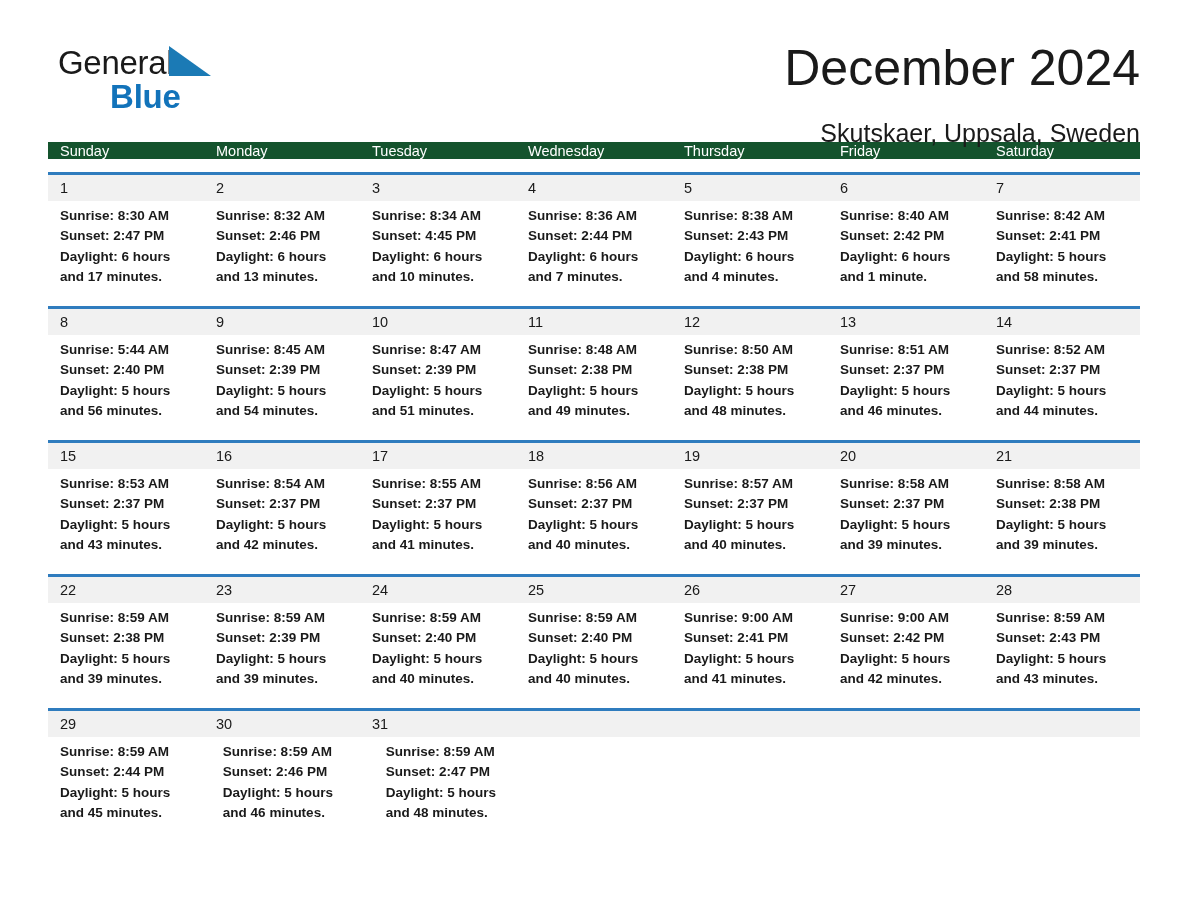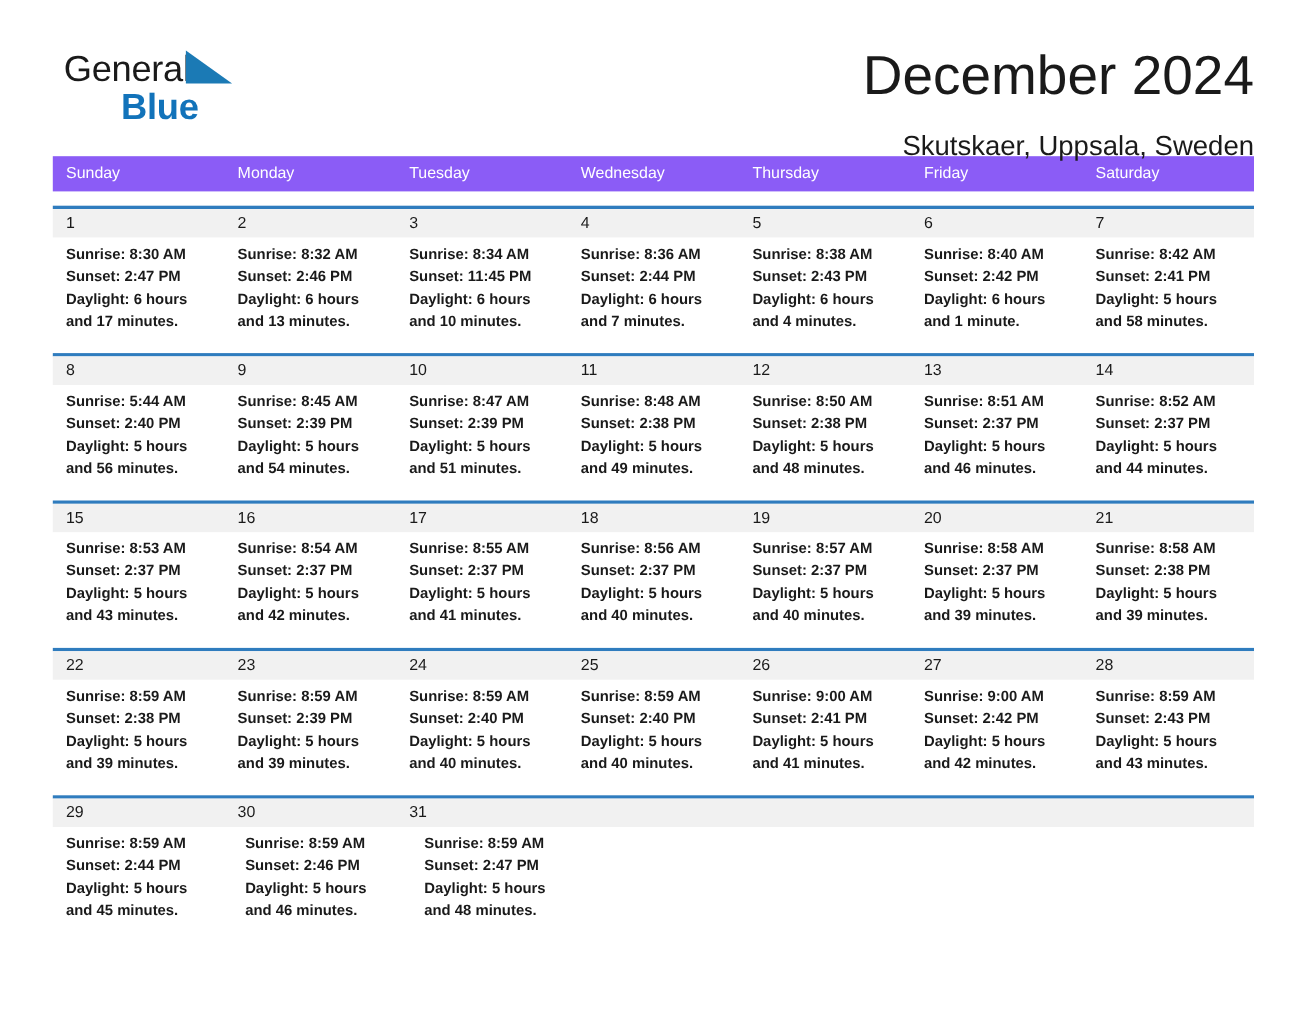--- a/index.html
+++ b/index.html
@@ -87,22 +87,22 @@
     margin-top: 22px;
   }
 
   
   .calendar {
     margin-top: 12px;
     width: 1092px;
   }
   .weekdays {
     display: flex;
-    background: #8b5cf6;
-    height: 32px;
+    background: #14532d;
+    height: 17px;
     align-items: center;
     margin-top: 32px;
   }
   .weekday {
     flex: 1 1 0;
     color: #ffffff;
     font-size: 14.5px;
     padding-left: 12px;
     box-sizing: border-box;
     line-height: 32px;
@@ -202,21 +202,21 @@
           <div class="line">and 17 minutes.</div>
         </div>
         <div class="cell-info">
           <div class="line">Sunrise: 8:32 AM</div>
           <div class="line">Sunset: 2:46 PM</div>
           <div class="line">Daylight: 6 hours</div>
           <div class="line">and 13 minutes.</div>
         </div>
         <div class="cell-info">
           <div class="line">Sunrise: 8:34 AM</div>
-          <div class="line">Sunset: 11:45 PM</div>
+          <div class="line">Sunset: 4:45 PM</div>
           <div class="line">Daylight: 6 hours</div>
           <div class="line">and 10 minutes.</div>
         </div>
         <div class="cell-info">
           <div class="line">Sunrise: 8:36 AM</div>
           <div class="line">Sunset: 2:44 PM</div>
           <div class="line">Daylight: 6 hours</div>
           <div class="line">and 7 minutes.</div>
         </div>
         <div class="cell-info">

